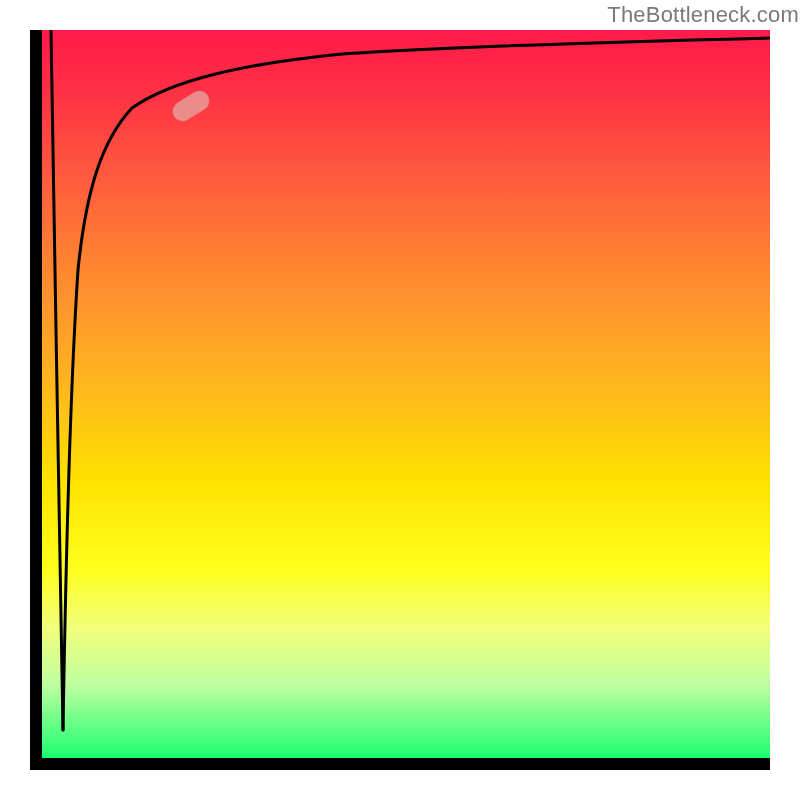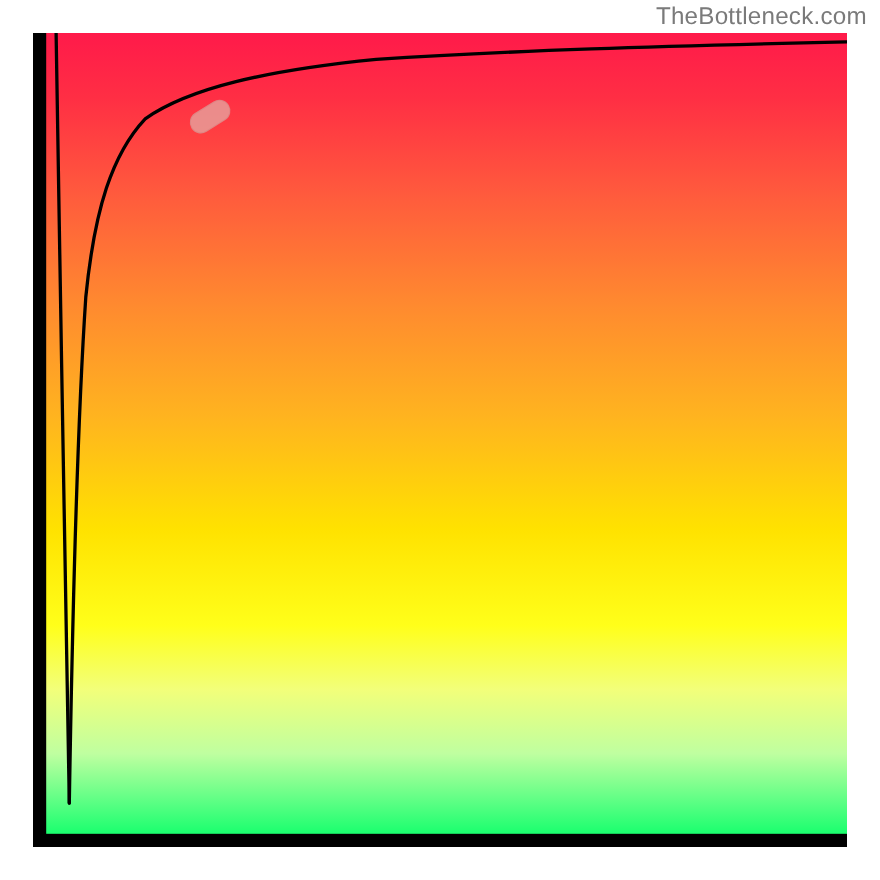--- a/index.html
+++ b/index.html
@@ -12,21 +12,21 @@
     overflow: hidden;
   }
   .canvas {
     position: relative;
     width: 800px;
     height: 800px;
   }
   .attribution {
     position: absolute;
     top: 2px;
-    right: 12px;
+    right: 1px;
     font-size: 22px;
     color: #7a7a7a;
     font-weight: 500;
     letter-spacing: 0.2px;
     user-select: none;
   }
   .plot-frame {
     position: absolute;
     left: 30px;
     top: 30px;

